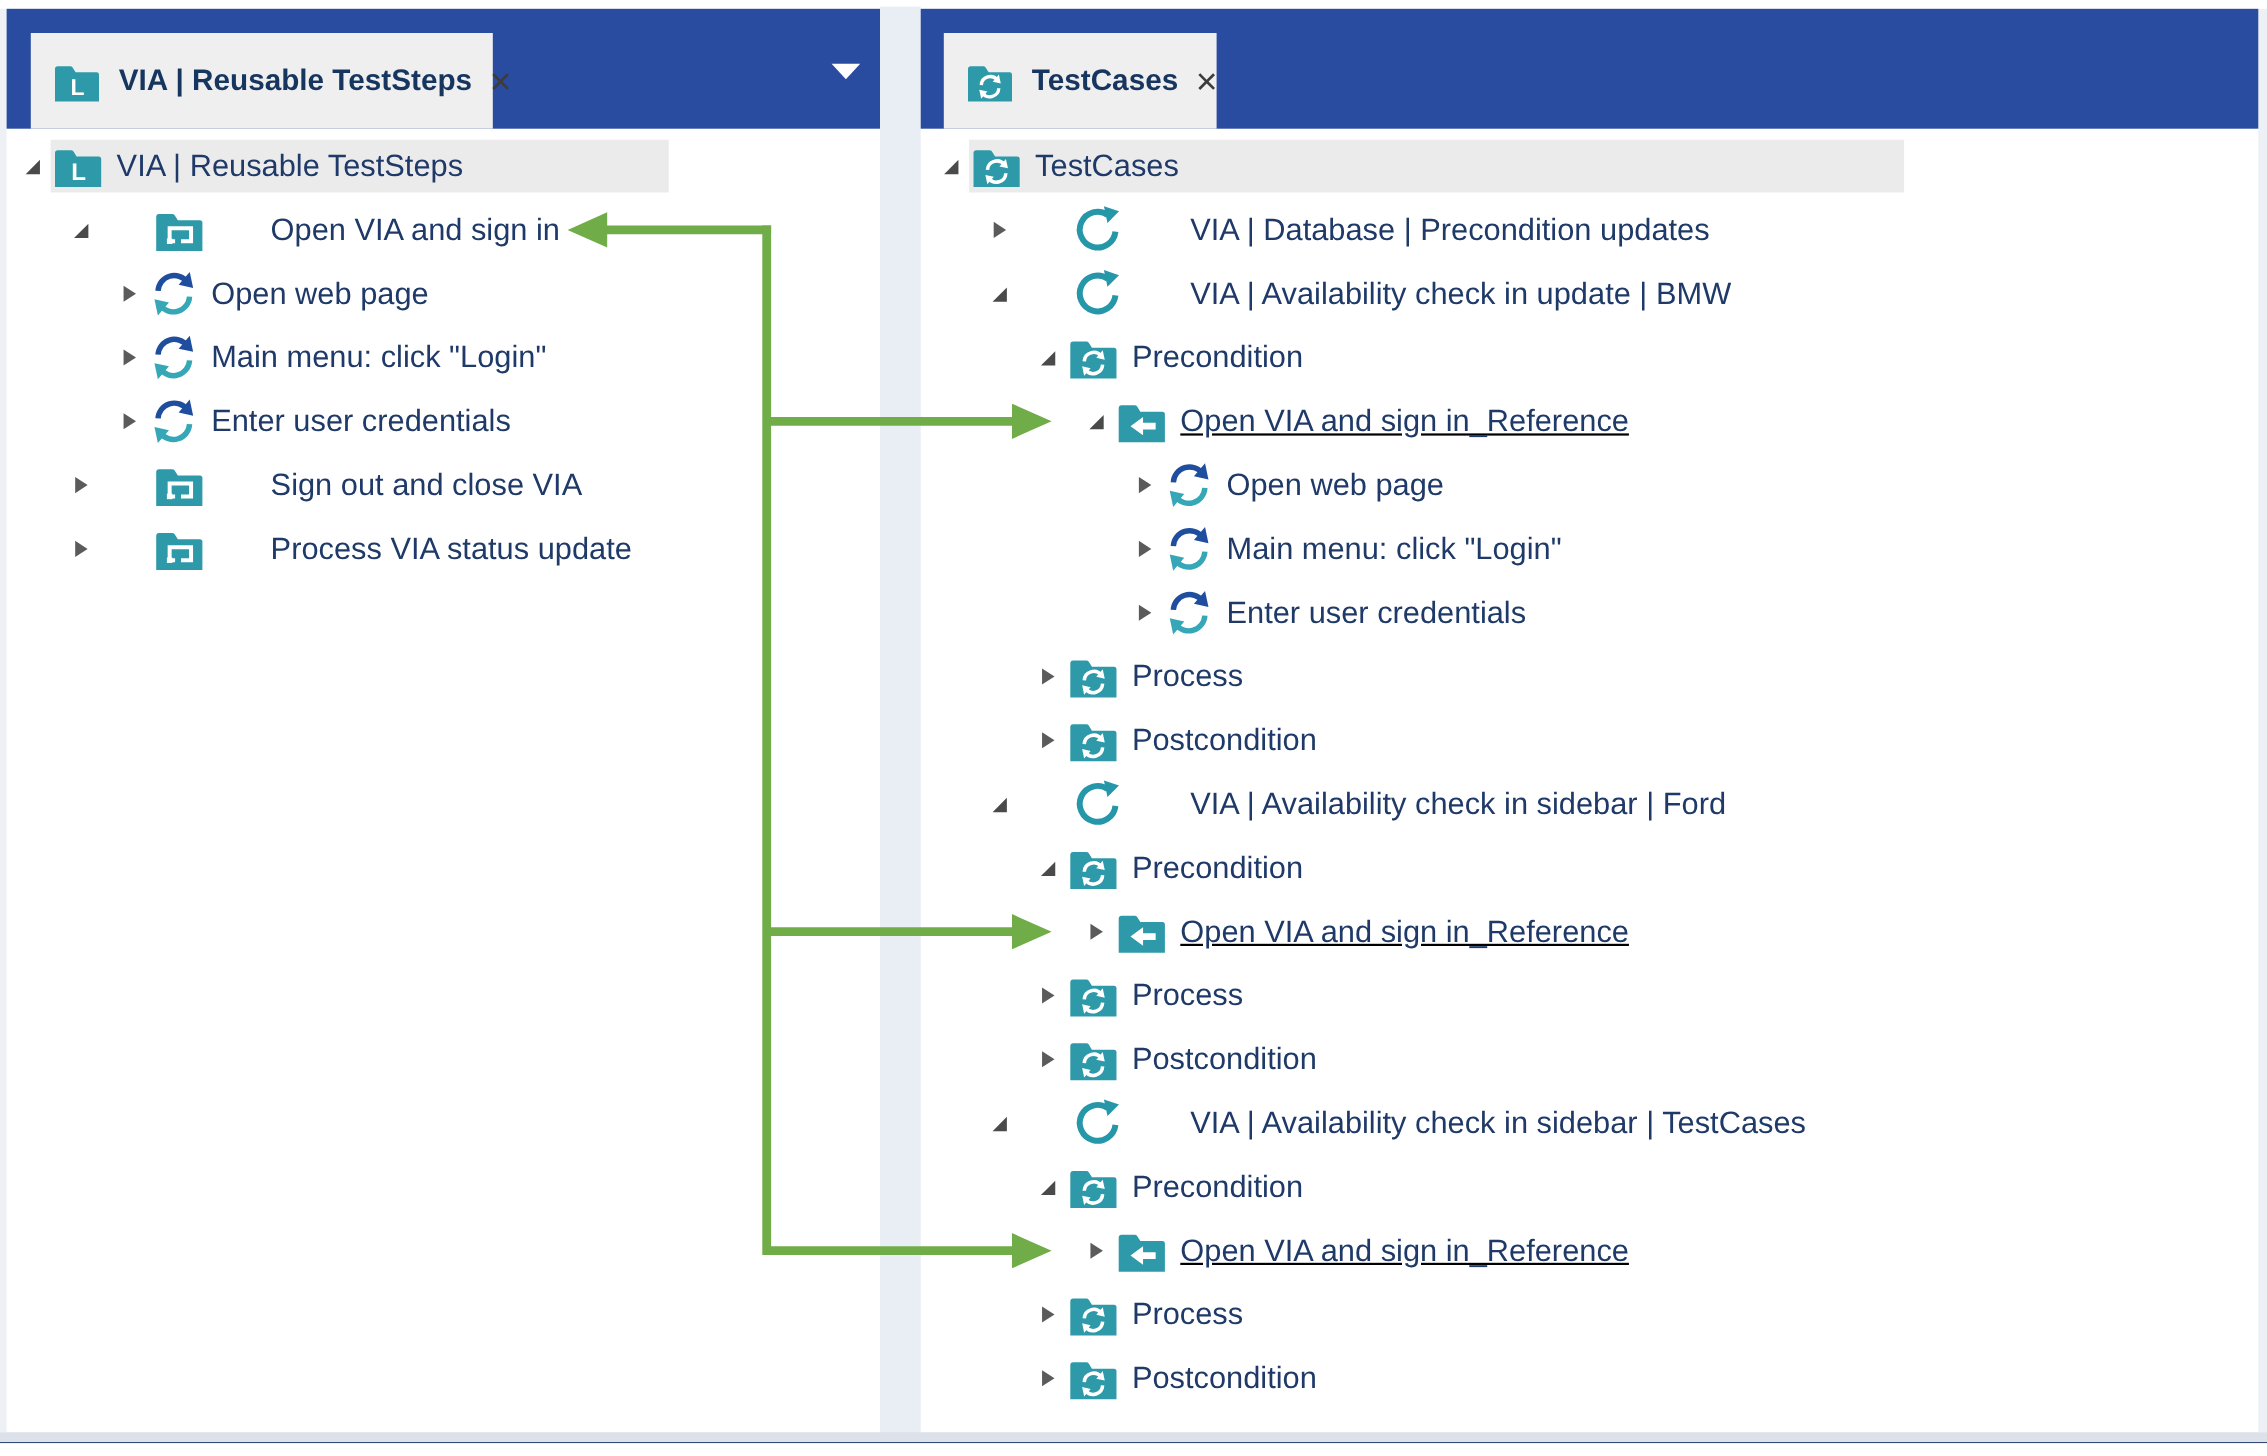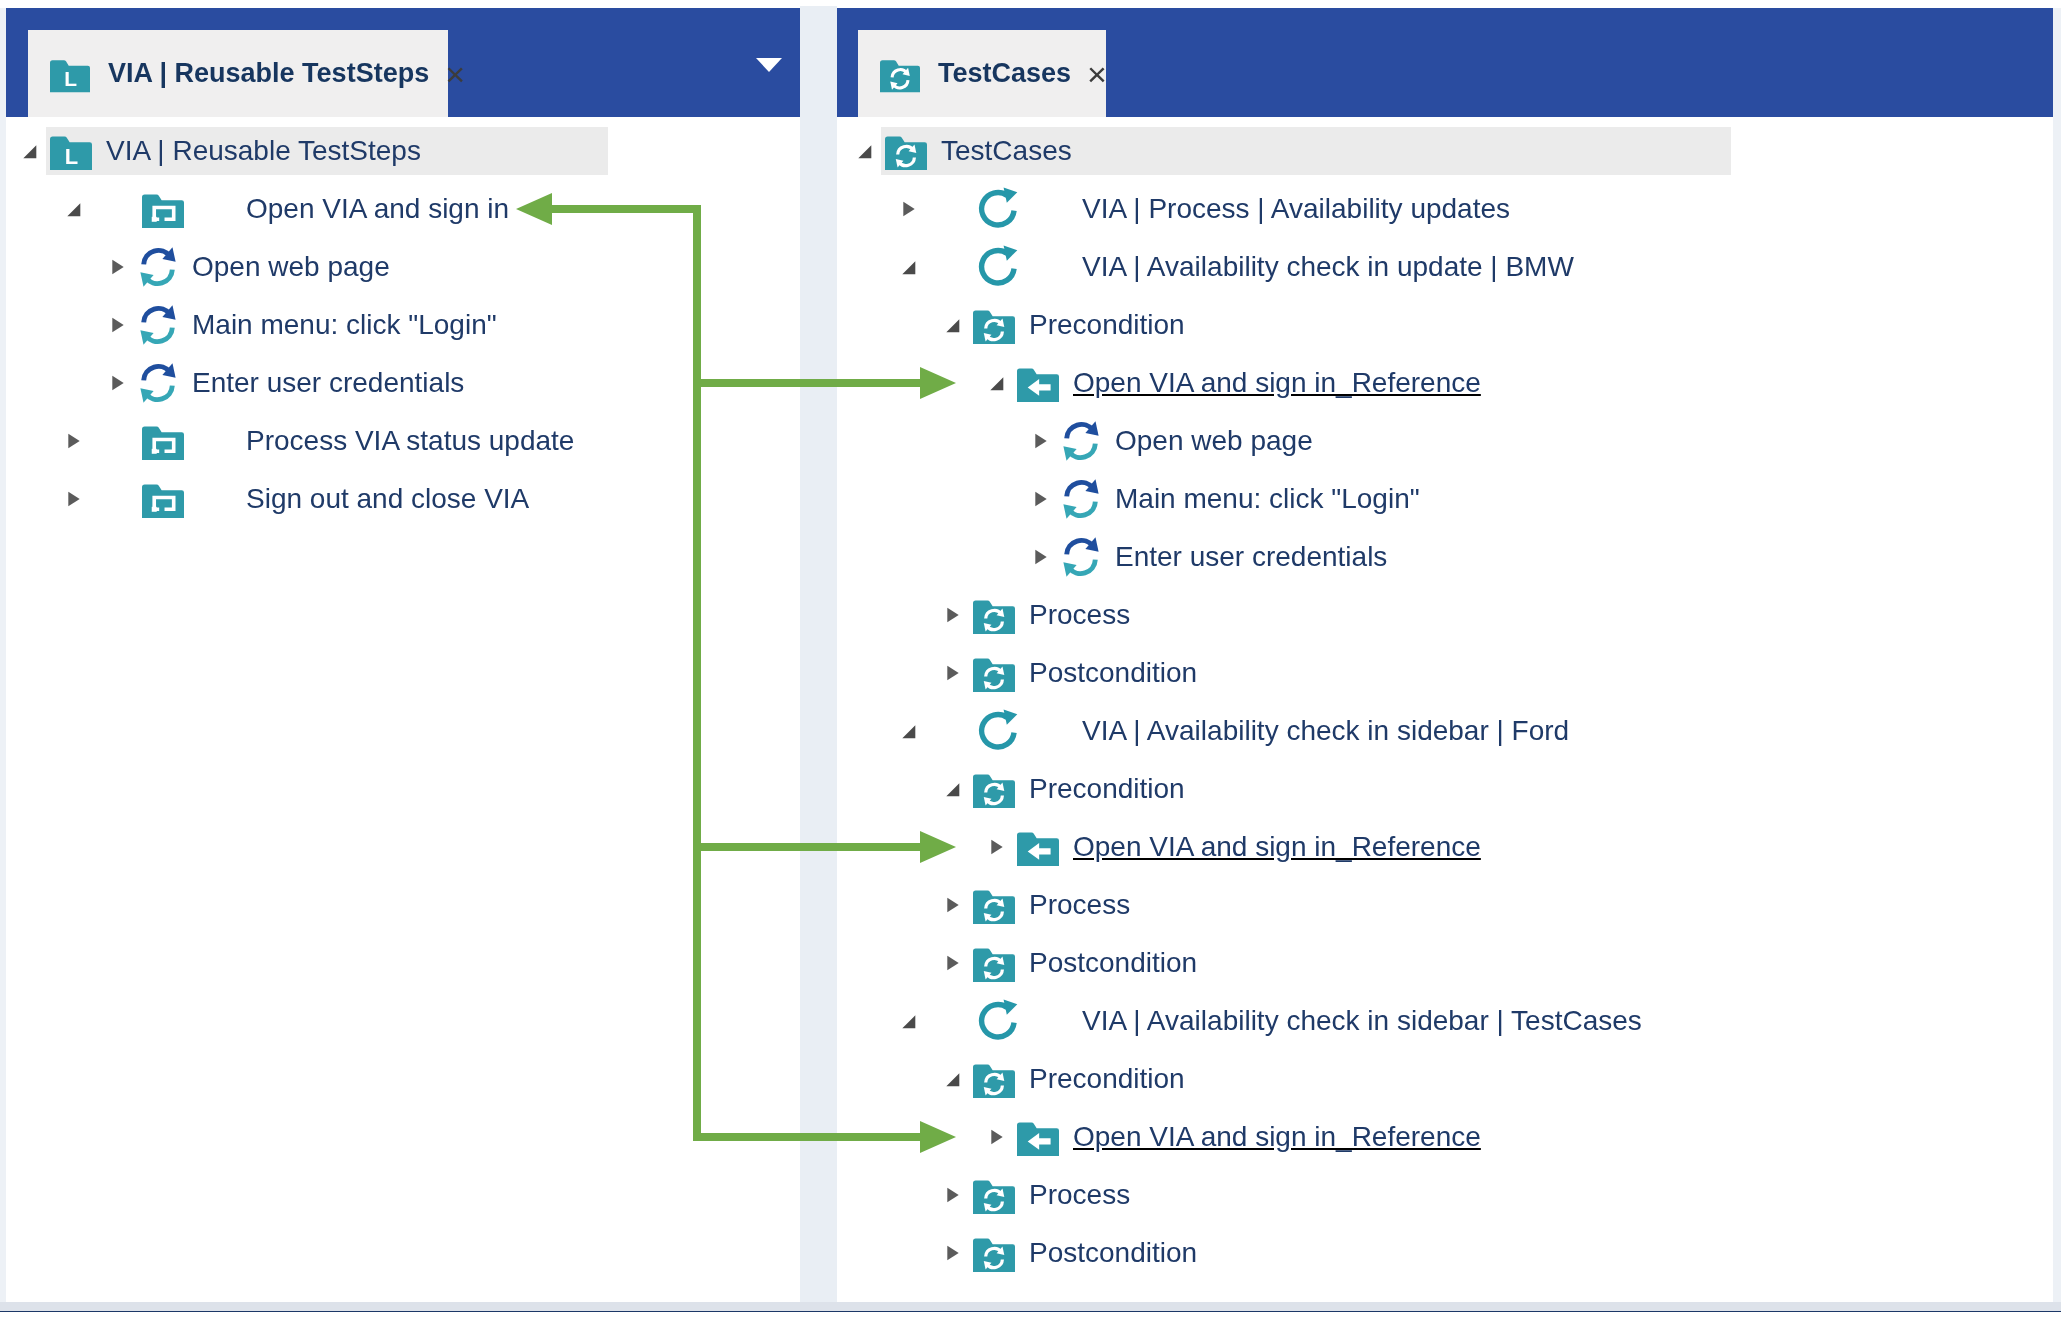--- a/index.html
+++ b/index.html
@@ -210,34 +210,34 @@
       <span class="tw">
           <svg viewBox="0 0 12 12">
             <use href="#tri-c"></use>
           </svg>
         </span>
       <span class="ico ico-folder">
           <svg viewBox="0 0 24 22">
             <use href="#ic-folder-reuse"></use>
           </svg>
         </span>
+      <span class="lbl">Sign out and close VIA</span>
+    </div>
+    <div class="row lvl1">
+      <span class="tw">
+          <svg viewBox="0 0 12 12">
+            <use href="#tri-c"></use>
+          </svg>
+        </span>
+      <span class="ico ico-folder">
+          <svg viewBox="0 0 24 22">
+            <use href="#ic-folder-reuse"></use>
+          </svg>
+        </span>
       <span class="lbl">Process VIA status update</span>
-    </div>
-    <div class="row lvl1">
-      <span class="tw">
-          <svg viewBox="0 0 12 12">
-            <use href="#tri-c"></use>
-          </svg>
-        </span>
-      <span class="ico ico-folder">
-          <svg viewBox="0 0 24 22">
-            <use href="#ic-folder-reuse"></use>
-          </svg>
-        </span>
-      <span class="lbl">Sign out and close VIA</span>
     </div>
   </div>
 
   <div class="tree tree-right">
     <div class="row lvl0 sel sel-right">
       <span class="tw">
           <svg viewBox="0 0 12 12">
             <use href="#tri-e"></use>
           </svg>
         </span>
@@ -252,21 +252,21 @@
       <span class="tw">
           <svg viewBox="0 0 12 12">
             <use href="#tri-c"></use>
           </svg>
         </span>
       <span class="ico ico-tc">
           <svg viewBox="0 0 26 26">
             <use href="#ic-testcase"></use>
           </svg>
         </span>
-      <span class="lbl">VIA | Process | Availability updates</span>
+      <span class="lbl">VIA | Database | Precondition updates</span>
     </div>
     <div class="row lvl1">
       <span class="tw">
           <svg viewBox="0 0 12 12">
             <use href="#tri-e"></use>
           </svg>
         </span>
       <span class="ico ico-tc">
           <svg viewBox="0 0 26 26">
             <use href="#ic-testcase"></use>

